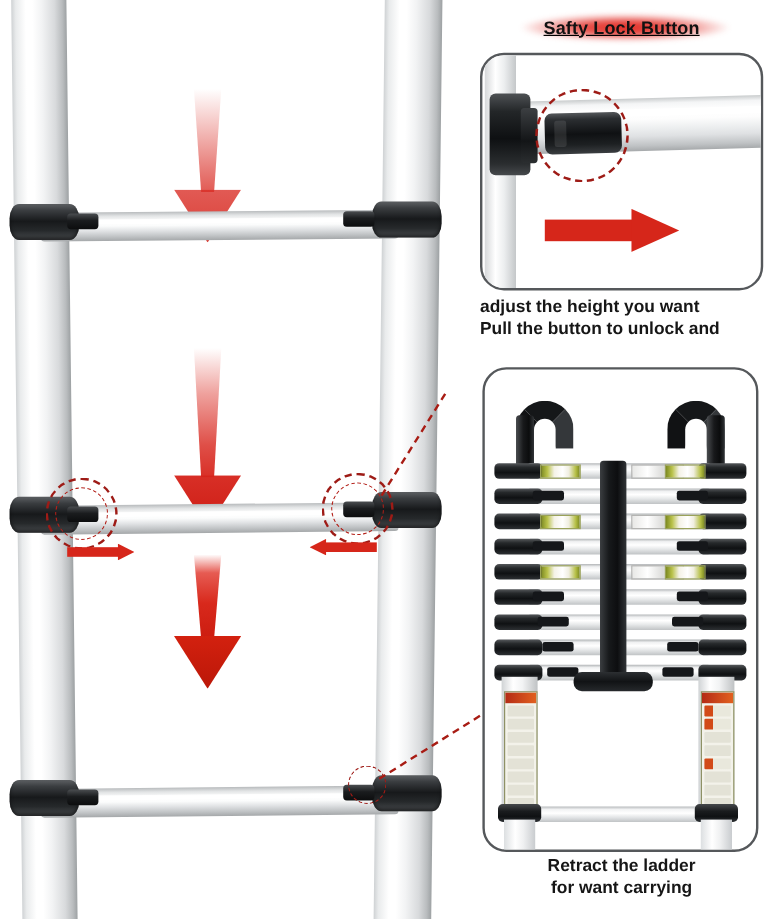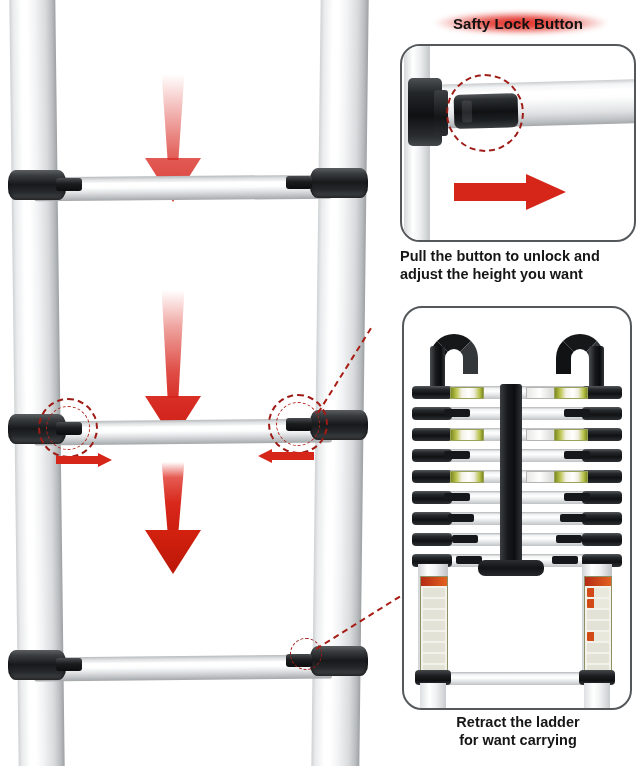--- a/index.html
+++ b/index.html
@@ -115,21 +115,21 @@
   .side-arrow.left  .tip { left: 0;  clip-path: polygon(100% 0%, 0% 50%, 100% 100%); }
 
   
   .leader { position: absolute; transform-origin: 0 50%; height: 0; border-top: 2px dashed #a81c14; }
 
   
   #col-right { position: absolute; left: 396px; top: 0; width: 244px; height: 766px; }
 
   #title-block {
     position: absolute; left: 0; top: 6px; width: 244px; height: 34px;
-    display: flex; align-items: center; justify-content: center;
+    display: flex; align-items: center; justify-content: center; text-decoration: underline;
   }
   #title-glow {
     position: absolute; left: 22px; top: 2px; width: 206px; height: 30px;
     background: radial-gradient(ellipse 52% 48% at 50% 50%,
         rgba(224,32,24,.95) 0%, rgba(224,32,24,.78) 34%,
         rgba(224,32,24,.30) 62%, rgba(255,255,255,0) 82%);
     filter: blur(2px);
   }
   #title-text {
     position: relative;
@@ -370,22 +370,22 @@
       <div id="d-joint-lip"></div>
       <div id="d-button"></div>
       <div class="dash-ring outer" id="d-ring"></div>
       <div id="d-arrow">
         <div class="bar"></div>
           <div class="tip"></div>
       </div>
     </div>
 
     <div class="caption" id="cap-pull">
+      <div>adjust the height you want</div>
       <div>Pull the button to unlock and</div>
-      <div>adjust the height you want</div>
     </div>
 
     <div class="panel" id="panel-retract">
       <div id="rl">
 
         <div class="hook" id="hook-l">
           <div class="bend"></div>
             <div class="stem"></div>
         </div>
         <div class="hook" id="hook-r">

